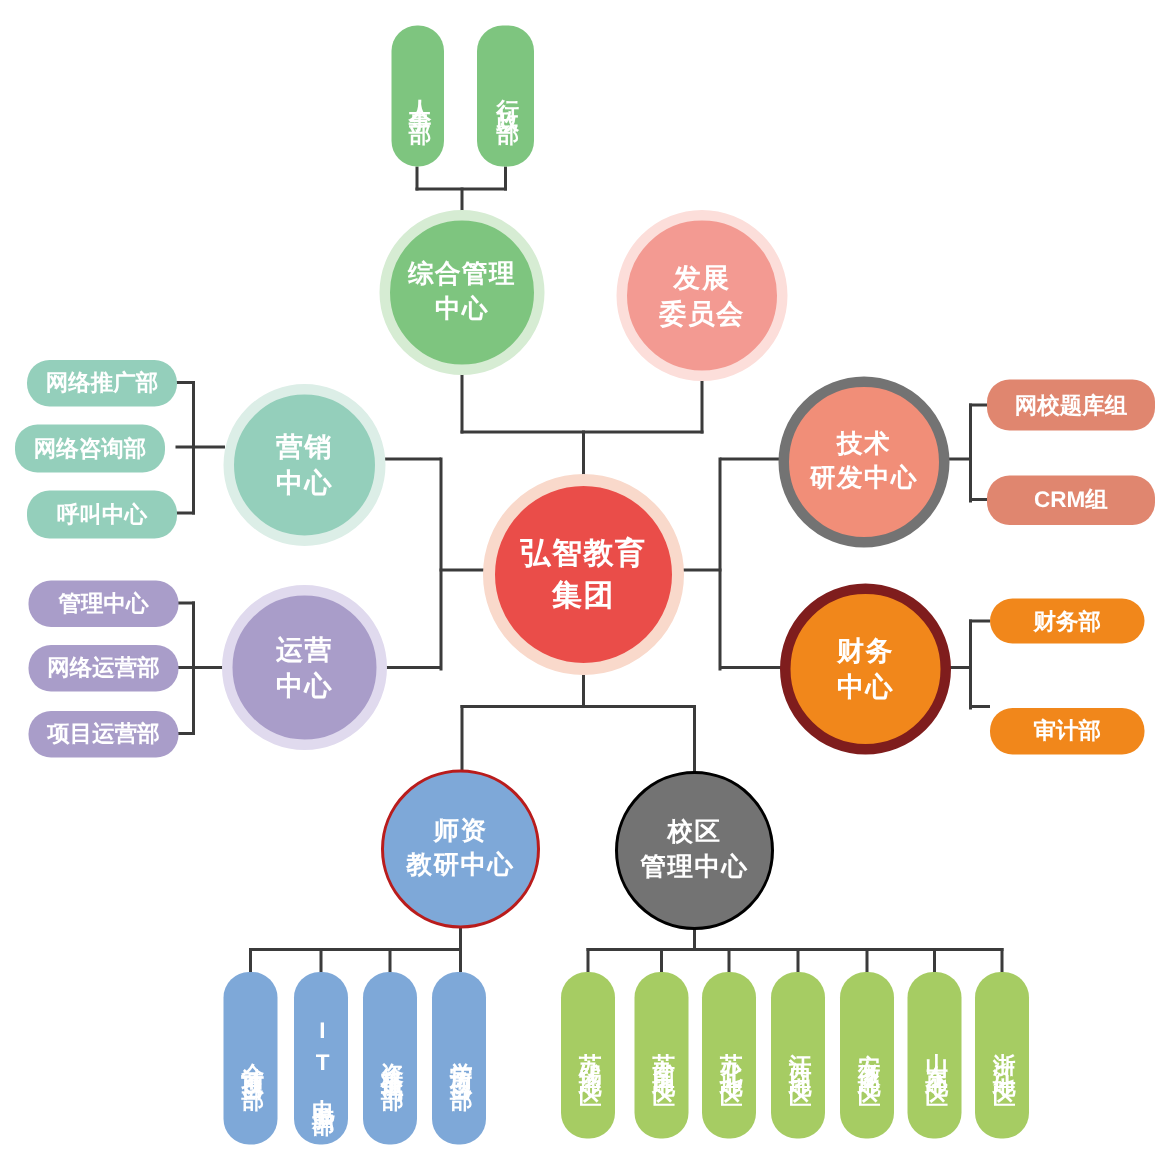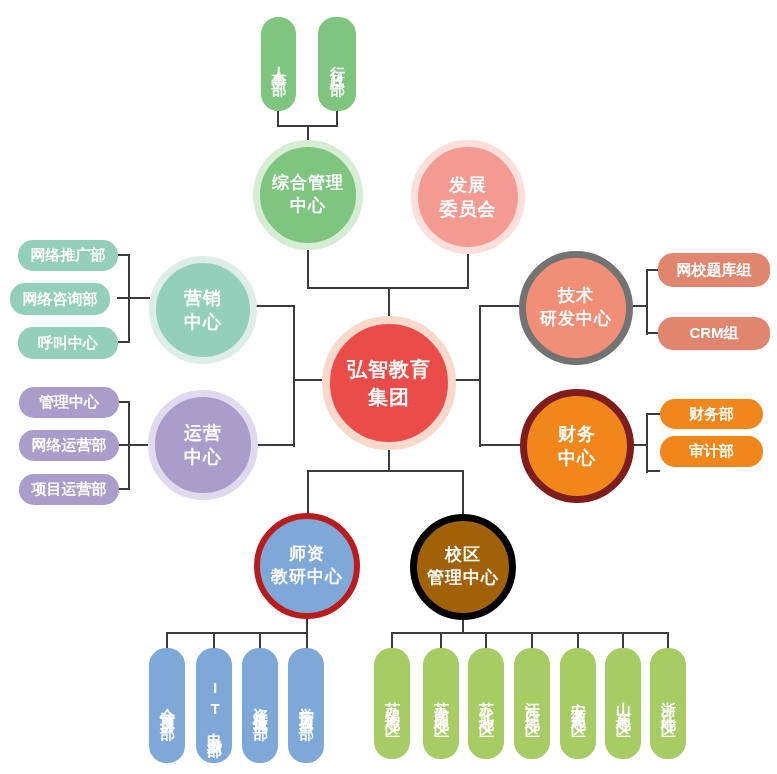--- a/index.html
+++ b/index.html
@@ -13,22 +13,22 @@
     color:#fff;font-weight:bold;white-space:pre-line;line-height:1.35;letter-spacing:1px;
     font-size:17px;
   }
   .c-red   {background:#ea4d49;border:8px solid #f9d9cb;font-size:20px;line-height:1.4;}
   .c-green {background:#7ec57f;border:7px solid #d6ecd3;}
   .c-pink  {background:#f39a92;border:7px solid #fcdeda;font-size:18px;}
   .c-teal  {background:#94cfbb;border:7px solid #dceee7;font-size:18px;}
   .c-purple{background:#a99dc9;border:7px solid #e0daee;font-size:18px;}
   .c-salmon{background:#f18e78;border:7px solid #737373;}
   .c-orange{background:#f1871b;border:7px solid #7f1d1d;font-size:18px;}
-  .c-blue  {background:#7ea8d8;border:6px solid #b91c1c;}
-  .c-lime  {background:#a16207;border:7px solid #000000;}
+  .c-blue  {background:#7ea8d8;border:2px solid #b91c1c;}
+  .c-lime  {background:#737373;border:2px solid #000000;}
   .pill{
     position:absolute;border-radius:15px;color:#fff;font-weight:bold;
     display:flex;align-items:center;justify-content:center;font-size:15px;
     box-sizing:border-box;
   }
   .vpill{
     writing-mode:vertical-rl;text-orientation:upright;border-radius:17px;
     letter-spacing:4px;
   }
   .vpill.wide-ls{letter-spacing:7px;}
@@ -134,21 +134,21 @@
   <div class="pill p-teal" style="left:18px;top:327px;width:100px;height:32px">呼叫中心</div>
 
   <div class="pill p-purple" style="left:19px;top:387px;width:100px;height:31px">管理中心</div>
   <div class="pill p-purple" style="left:19px;top:430px;width:100px;height:31px">网络运营部</div>
   <div class="pill p-purple" style="left:19px;top:474px;width:100px;height:31px">项目运营部</div>
 
   <div class="pill p-salmon" style="left:658px;top:253px;width:112px;height:34px">网校题库组</div>
   <div class="pill p-salmon" style="left:658px;top:317px;width:112px;height:33px">CRM组</div>
 
   <div class="pill p-orange" style="left:660px;top:399px;width:103px;height:30px">财务部</div>
-  <div class="pill p-orange" style="left:660px;top:436px;width:103px;height:31px">审计部</div>
+  <div class="pill p-orange" style="left:660px;top:472px;width:103px;height:31px">审计部</div>
 
   <div class="pill vpill p-blue" style="left:149px;top:648px;width:36px;height:115px">会计项目部</div>
   <div class="pill vpill p-blue" style="left:196px;top:648px;width:36px;height:115px">IT电脑部</div>
   <div class="pill vpill p-blue" style="left:242px;top:648px;width:36px;height:115px">资格证书部</div>
   <div class="pill vpill p-blue" style="left:288px;top:648px;width:36px;height:115px">学历项目部</div>
 
   <div class="pill vpill wide-ls p-lime" style="left:374px;top:648px;width:36px;height:111px">苏锡地区</div>
   <div class="pill vpill wide-ls p-lime" style="left:423px;top:648px;width:36px;height:111px">苏南地区</div>
   <div class="pill vpill wide-ls p-lime" style="left:468px;top:648px;width:36px;height:111px">苏北地区</div>
   <div class="pill vpill wide-ls p-lime" style="left:514px;top:648px;width:36px;height:111px">江西地区</div>

